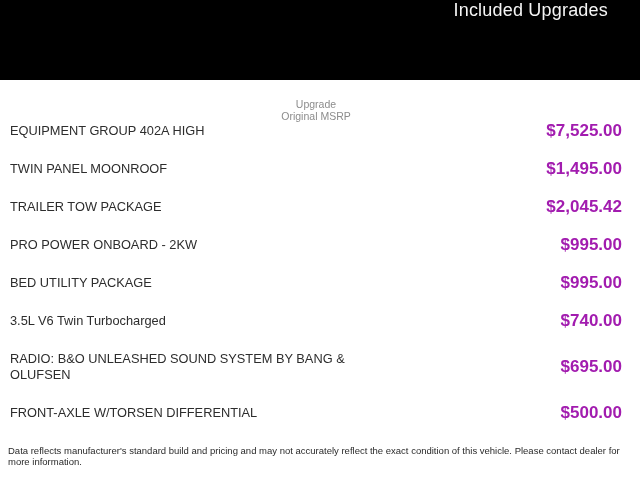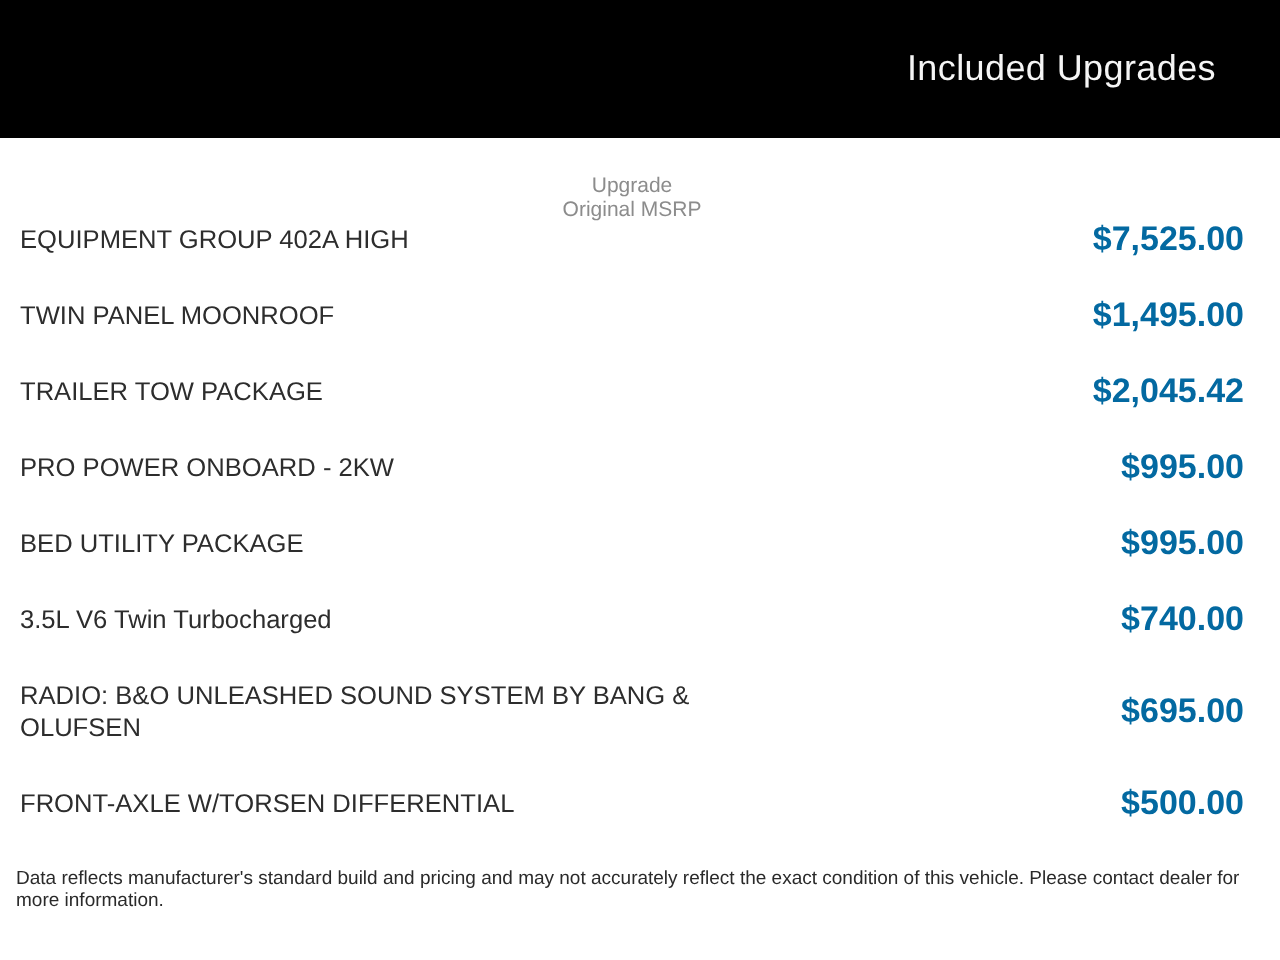--- a/index.html
+++ b/index.html
@@ -9,24 +9,23 @@
     font-family: "Liberation Sans", sans-serif;
   }
   .screen {
     position: relative;
     width: 640px;
     height: 480px;
     background: #ffffff;
     overflow: hidden;
   }
   .header {
-    height: 69px;
+    height: 80px;
     background: #000000;
     display: flex;
-    align-items: center;
     justify-content: flex-end;
     padding-right: 32px;
     box-sizing: border-box;
   }
   .header-title {
     color: #f5f5f5;
     font-size: 18px;
     font-weight: 400;
     letter-spacing: 0.2px;
   }
@@ -55,21 +54,21 @@
   .row-name {
     font-size: 12.8px;
     line-height: 16px;
     color: #2d2d2d;
     max-width: 365px;
   }
   .row-price {
     font-size: 17px;
     line-height: 16px;
     font-weight: 700;
-    color: #0369a1;
+    color: #a21caf;
     white-space: nowrap;
   }
   .footer {
     margin-top: 13px;
     margin-left: -2px;
     font-size: 9.5px;
     line-height: 11px;
     color: #2a2a2a;
   }
 </style>

